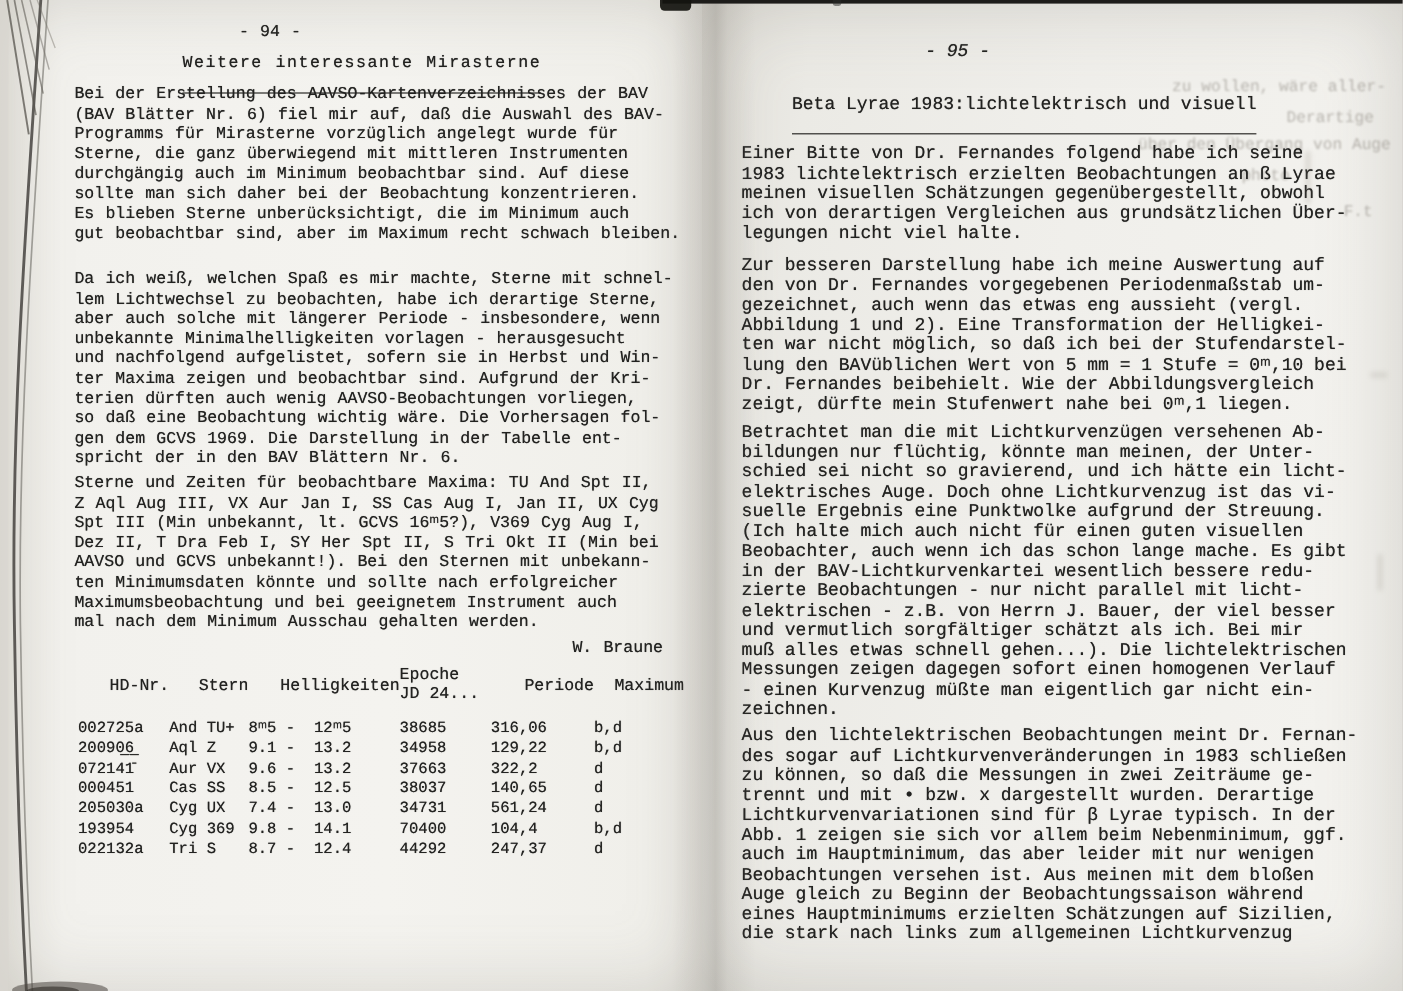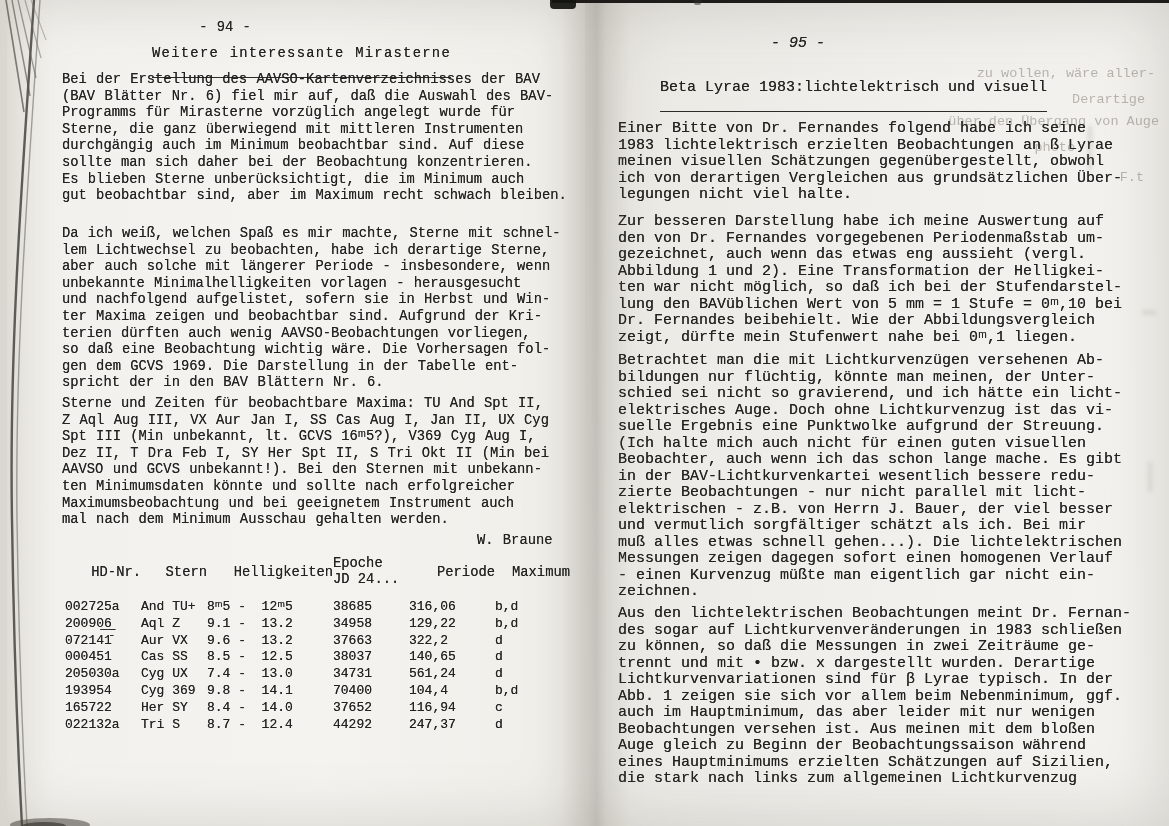--- a/index.html
+++ b/index.html
@@ -96,23 +96,20 @@
       <div class="tbl-row">
         <span>000451</span><span>Cas SS</span><span>8.5 -  12.5</span><span>38037</span><span>140,65</span><span>d</span>
       </div>
       <div class="tbl-row">
         <span>205030a</span><span>Cyg UX</span><span>7.4 -  13.0</span><span>34731</span><span>561,24</span><span>d</span>
       </div>
       <div class="tbl-row">
         <span>193954</span><span>Cyg 369</span><span>9.8 -  14.1</span><span>70400</span><span>104,4</span><span>b,d</span>
       </div>
       <div class="tbl-row">
-        <span>165722</span><span>Her SY</span><span>8.4 -  14.0</span><span>37652</span><span>116,94</span><span>c</span>
-      </div>
-      <div class="tbl-row">
         <span>022132a</span><span>Tri S</span><span>8.7 -  12.4</span><span>44292</span><span>247,37</span><span>d</span>
       </div>
     </div>
   </section>
 
   <section class="page page-95">
 
     <div class="ghost" style="top:66px;right:14px;">zu wollen, wäre aller-</div>
     <div class="ghost" style="top:92px;right:24px;">Derartige</div>
     <div class="ghost" style="top:114px;right:10px;">über den Übergang von Auge</div>

